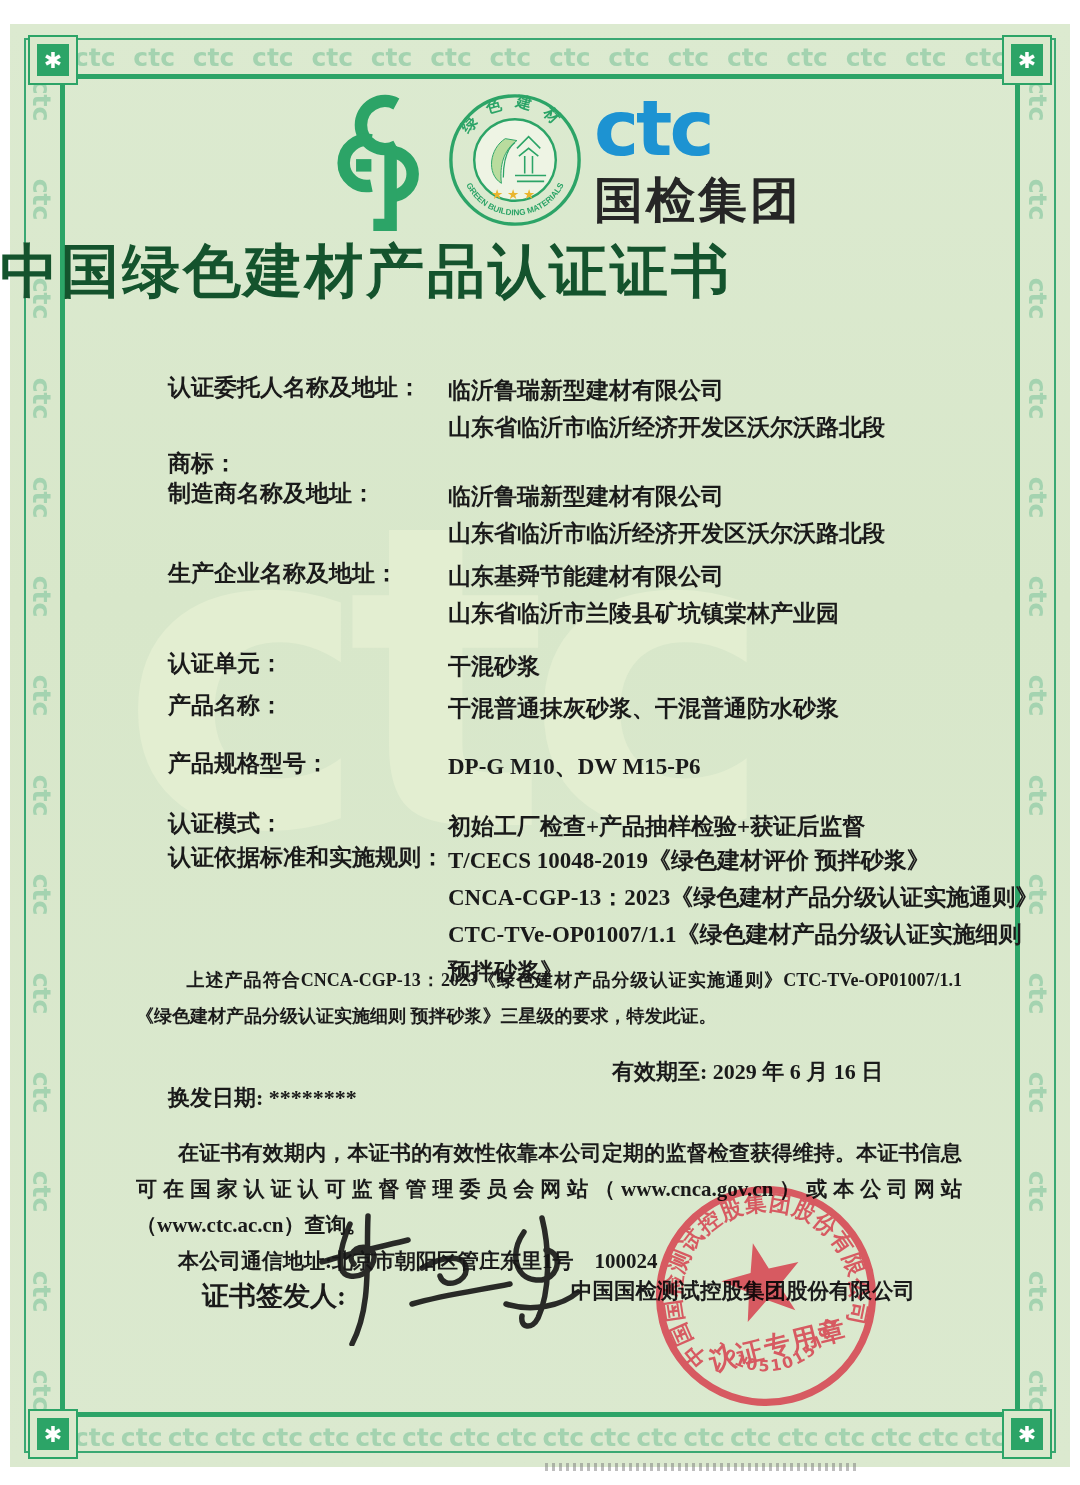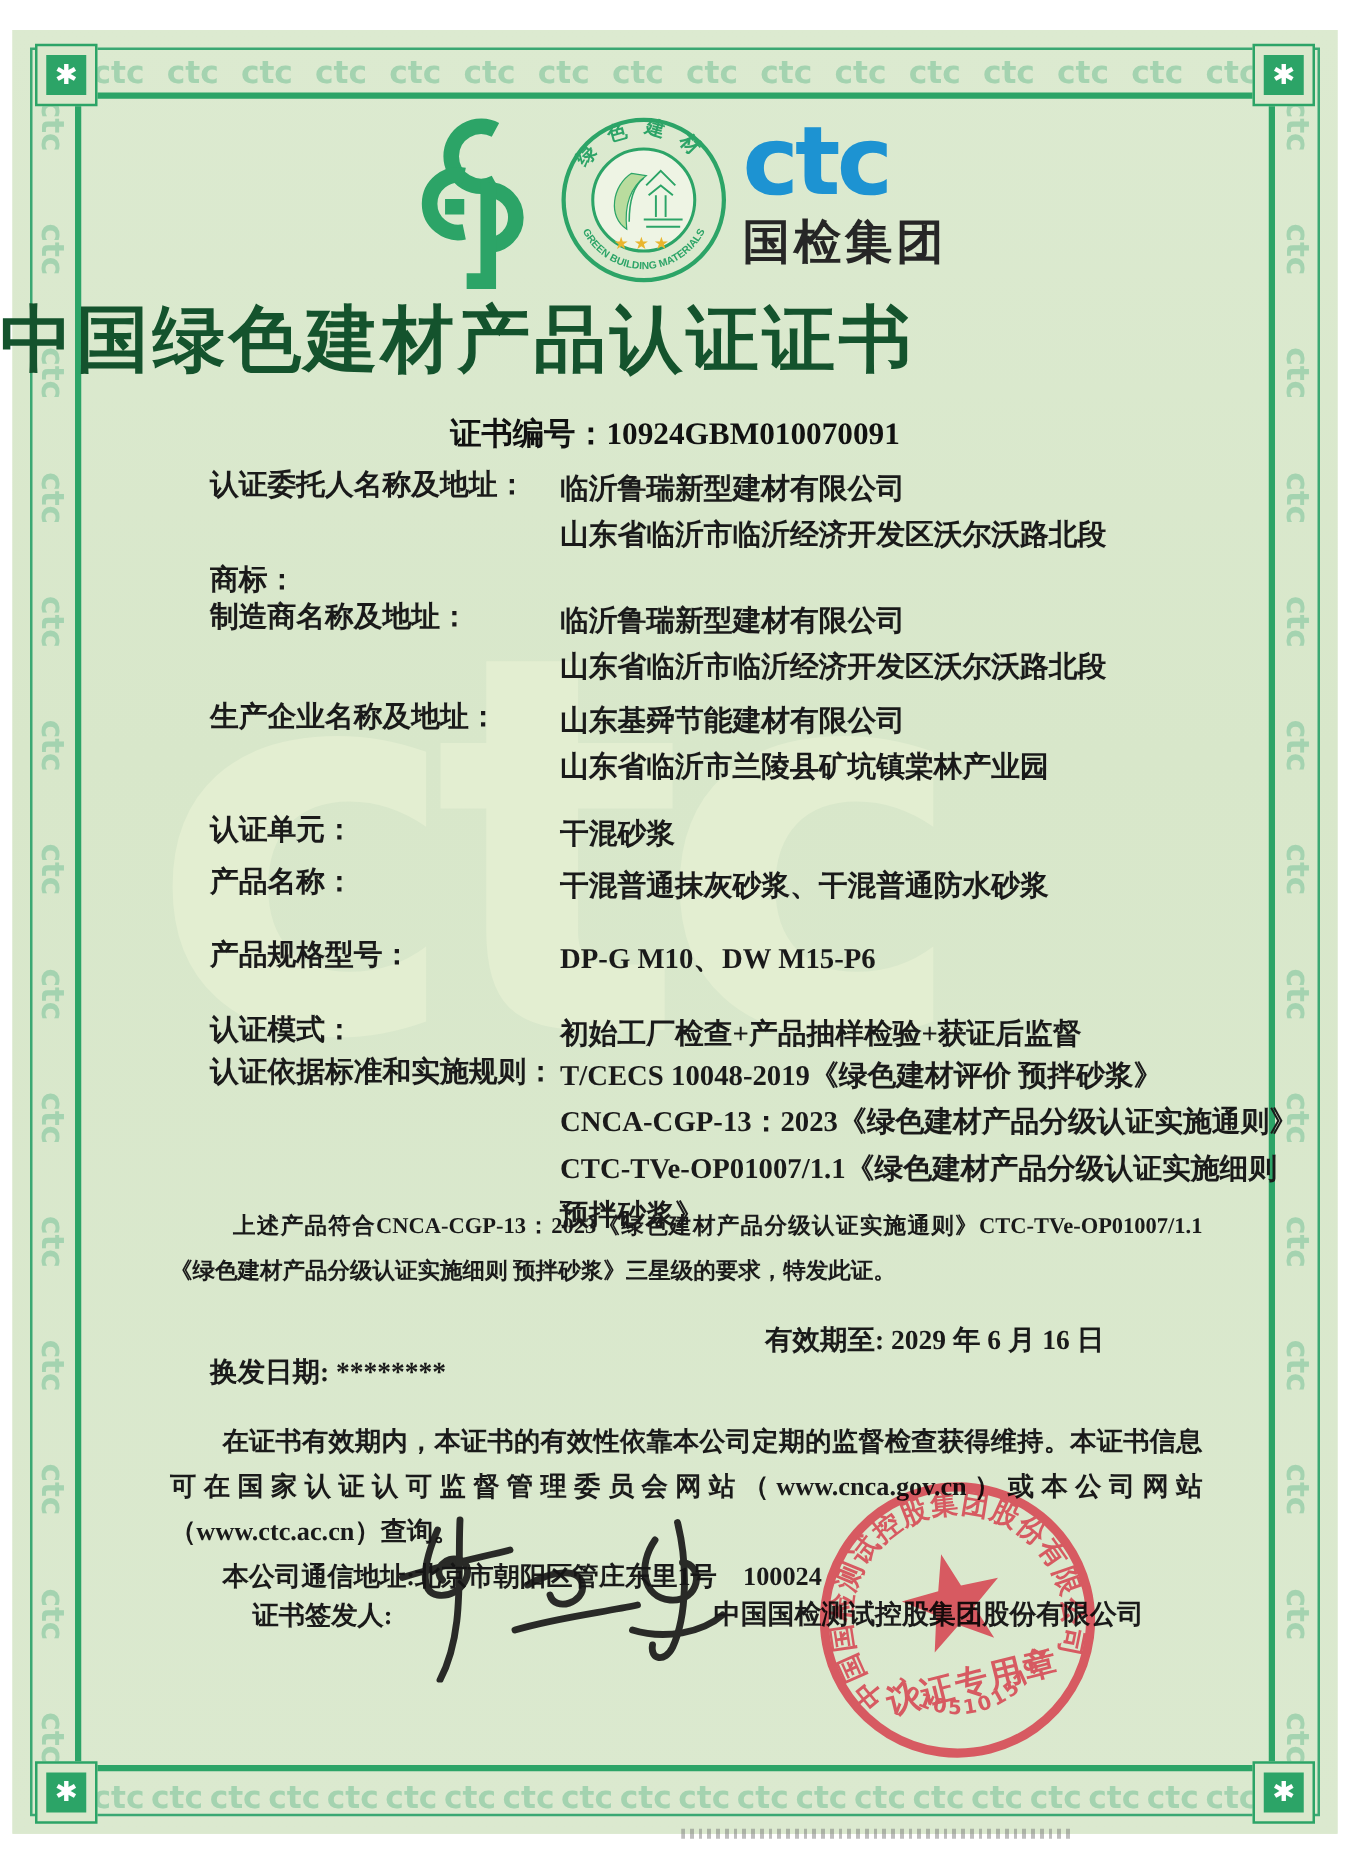--- a/index.html
+++ b/index.html
@@ -29,38 +29,38 @@
   .watermark{position:absolute;left:120px;top:470px;z-index:1;
              font-family:"DejaVu Sans",sans-serif;font-weight:bold;font-size:420px;
              letter-spacing:-22px;color:#e3eed1;line-height:1;user-select:none;}
   
   .content{position:absolute;inset:0;z-index:4;}
   .gp-logo{position:absolute;left:333px;top:92px;}
   .gbm-logo{position:absolute;left:447px;top:90px;}
   .ctc-logo{position:absolute;left:594px;top:94px;text-align:left;}
   .ctc-word{font-family:"DejaVu Sans",sans-serif;font-weight:bold;font-size:76px;line-height:0.92;
             color:#1d93d2;letter-spacing:-3px;}
-  .ctc-cap{font-family:"Liberation Sans",sans-serif;font-weight:bold;font-size:38px;color:#262626;
+  .ctc-cap{font-family:"Liberation Sans",sans-serif;font-weight:bold;font-size:49px;color:#262626;
            letter-spacing:3px;margin-top:4px;}
   .title{position:absolute;left:0;right:0;top:233px;font-weight:bold;
          font-size:58px;letter-spacing:3px;color:#14532d;}
   .certno{position:absolute;left:0;right:0;top:330px;text-align:center;font-weight:bold;
           font-size:25px;color:#111;}
   
   .field-row{position:absolute;left:0;right:0;font-size:23px;font-weight:bold;}
   .field-label{position:absolute;left:168px;white-space:nowrap;}
   .field-value{position:absolute;left:448px;right:100px;line-height:37px;}
   .field-value div{white-space:nowrap;}
   .statement{position:absolute;left:136px;top:962px;width:826px;font-size:18px;font-weight:bold;
              line-height:36px;text-indent:2.8em;text-align:justify;}
   .date-line{position:absolute;font-size:22px;font-weight:bold;white-space:nowrap;}
   .notice{position:absolute;left:136px;top:1135px;width:826px;font-size:21px;font-weight:bold;
           line-height:36px;text-align:justify;}
   .notice p{margin:0;text-indent:2em;}
-  .signer-label{position:absolute;left:202px;top:1278px;font-size:21px;font-weight:bold;white-space:nowrap;}
+  .signer-label{position:absolute;left:202px;top:1278px;font-size:27px;font-weight:bold;white-space:nowrap;}
   .company{position:absolute;left:571px;top:1276px;font-size:21.5px;font-weight:bold;white-space:nowrap;}
   .signature{position:absolute;left:310px;top:1206px;}
   .seal{position:absolute;left:646px;top:1176px;transform:rotate(-14deg);opacity:0.9;
         mix-blend-mode:multiply;z-index:6;}
   .fineprint{position:absolute;left:545px;top:1463px;width:312px;height:8px;opacity:0.45;
              background:repeating-linear-gradient(90deg,#6f6f6f 0 3px,transparent 3px 7px);
              filter:blur(0.6px);z-index:4;}
 </style>
 </head>
 <body>
@@ -194,23 +194,20 @@
         <textPath href="#gbmBot" startOffset="50%" text-anchor="middle">GREEN BUILDING MATERIALS</textPath>
       </text>
     </svg>
 
     <div class="ctc-logo">
       <div class="ctc-word">ctc</div>
       <div class="ctc-cap">国检集团</div>
     </div>
 
     <div class="title">中国绿色建材产品认证证书</div>
-    <div class="certno">
-      <span>证书编号：</span><span>10924GBM010070091</span>
-    </div>
 
     <div id="fields">
         <div class="field-row" style="top: 372px;">
           <span class="field-label">认证委托人名称及地址：</span>
           <div class="field-value">
             <div>临沂鲁瑞新型建材有限公司</div>
             <div>山东省临沂市临沂经济开发区沃尔沃路北段</div>
           </div>
         </div>
         <div class="field-row" style="top: 448px;">

